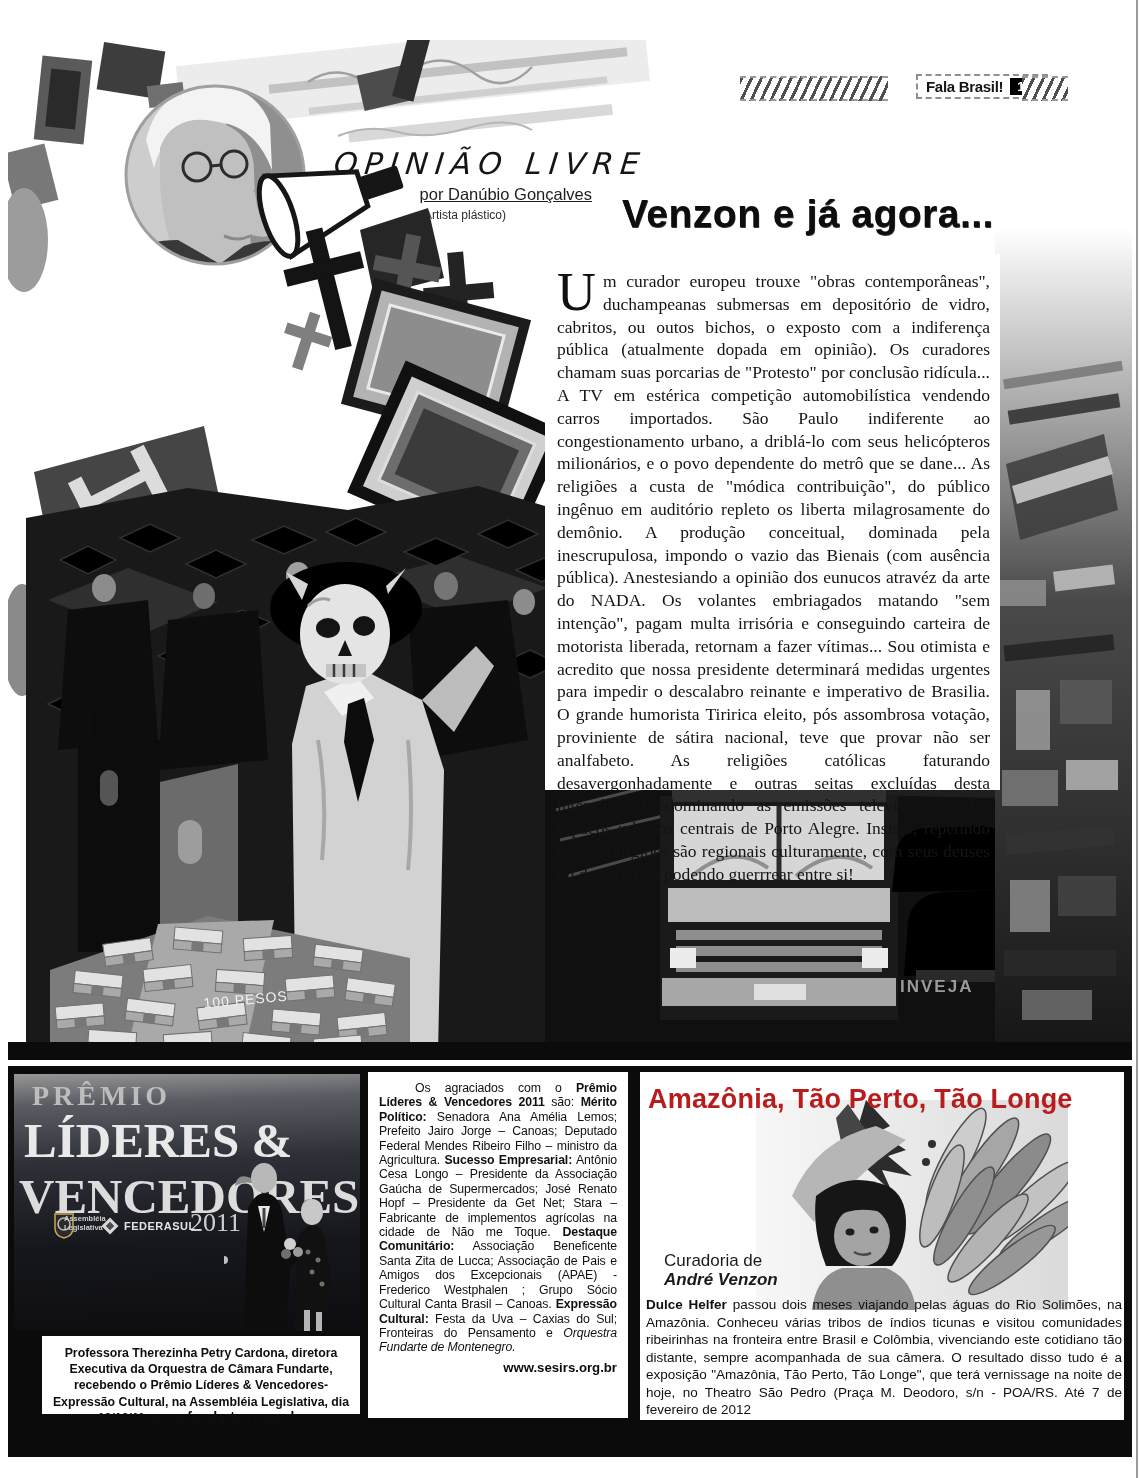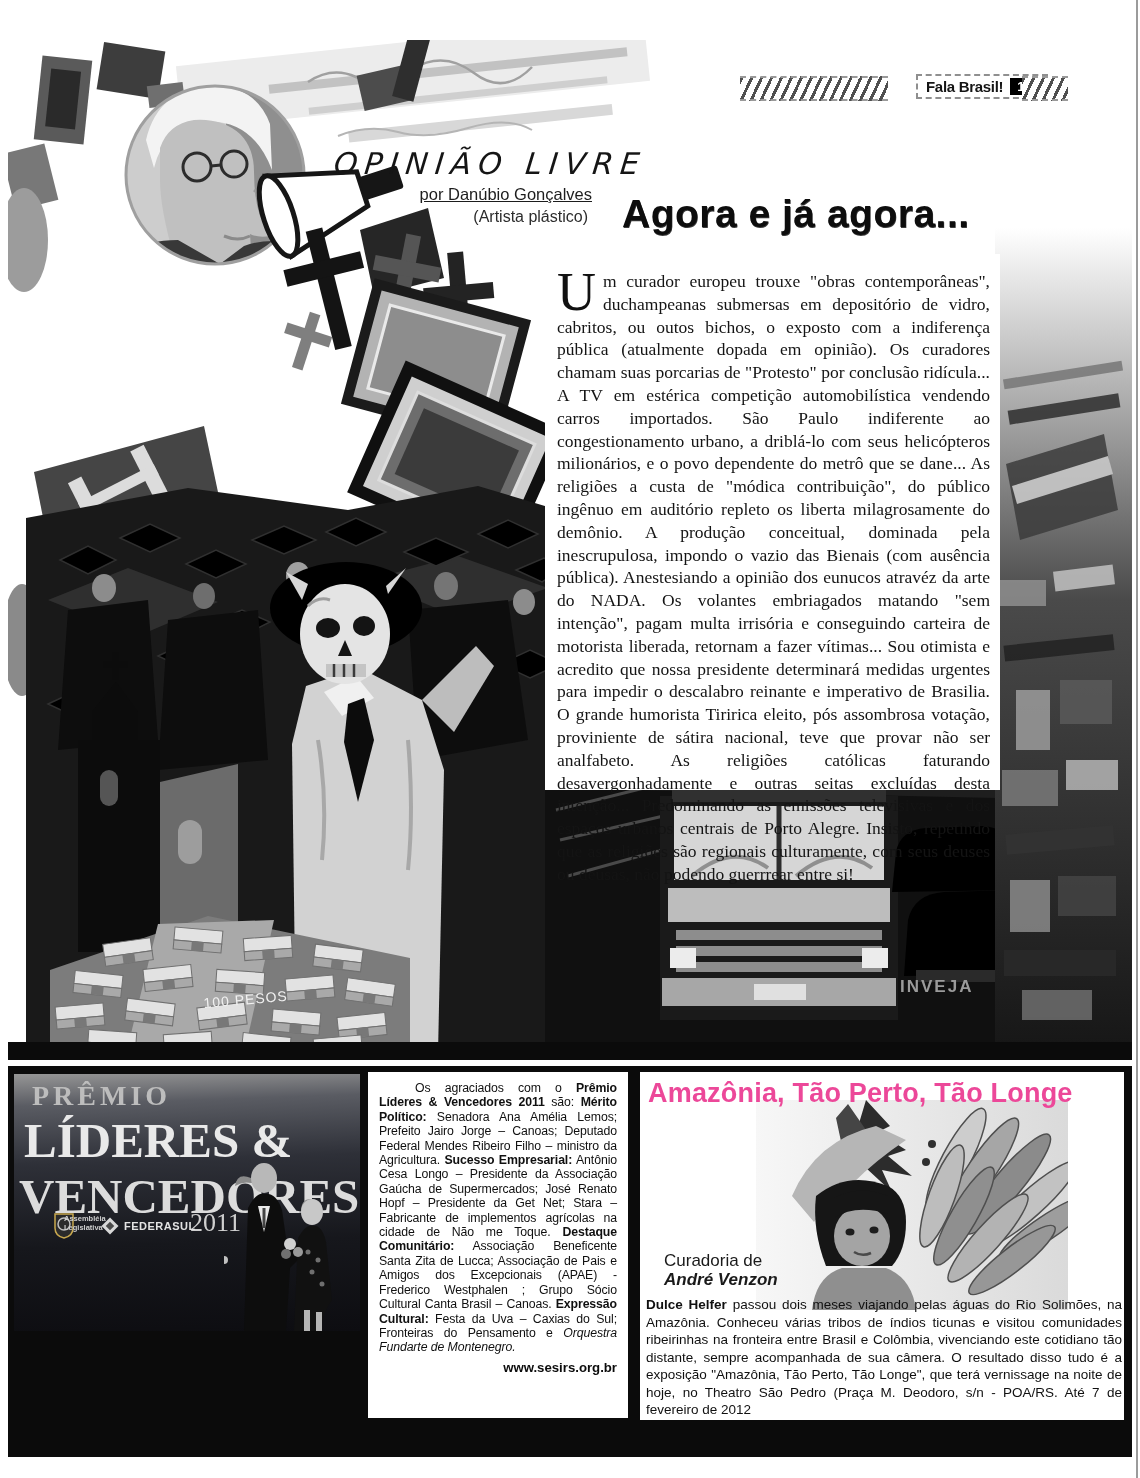--- a/index.html
+++ b/index.html
@@ -13,21 +13,21 @@
   .badge{display:flex;align-items:flex-start;gap:7px;padding:2px 8px;background:#fff;
          border:2px dashed #8f8f8f;}
   .badge-label{font-weight:bold;font-size:15px;letter-spacing:-0.3px;color:#141414;white-space:nowrap;}
   .badge-num{background:#000;color:#fff;font-weight:bold;font-size:13px;padding:1px 7px;}
   .edge-line{width:2px;background:#9b9b9b;}
 
   
   .opiniao-title{font-family:"DejaVu Sans",sans-serif;font-style:italic;font-size:30px;
                  letter-spacing:7px;color:#151515;transform:skewX(-6deg);white-space:nowrap;}
   .byline{font-size:16.5px;color:#1d1d1d;text-align:right;text-decoration:underline;}
-  .byline-role{font-size:16px;color:#2c2c2c;text-align:right;}
+  .byline-role{font-size:12px;color:#2c2c2c;text-align:left;}
   .headline{font-size:39px;font-weight:800;letter-spacing:0.5px;color:#0d0d0d;white-space:nowrap;
             text-shadow:0.5px 0.5px 0 #3b3b3b;}
 
   
   .article{background:#fff;padding:16px 10px 0 12px;}
   .article p{margin:0;font-family:"Liberation Serif",serif;font-size:17.5px;line-height:22.8px;
              text-align:justify;color:#141414;}
   .dropcap{float:left;font-family:"Liberation Serif",serif;font-size:54px;line-height:41px;
            padding:2px 7px 0 0;color:#111;}
 
@@ -44,21 +44,21 @@
 
   .caption-box{background:#fff;text-align:center;font-weight:bold;font-size:12.3px;
                line-height:16.2px;color:#0e0e0e;padding:9px 10px 0;}
   .caption-link{font-size:13.8px;}
 
   .mid-box{background:#fff;padding:9px 11px 0;}
   .mid-par{font-size:12.3px;line-height:14.4px;text-align:justify;color:#101010;text-indent:36px;letter-spacing:-0.1px;}
   .mid-site{text-align:right;font-weight:bold;font-size:13.2px;margin-top:5px;color:#0c0c0c;}
 
   .amz-box{background:#fff;}
-  .amz-title{font-size:27px;font-weight:bold;letter-spacing:0.2px;color:#ec4899;white-space:nowrap;}
+  .amz-title{font-size:27px;font-weight:bold;letter-spacing:0.2px;color:#b91c1c;white-space:nowrap;margin-top:6px;}
   .amz-intro{font-size:18.5px;line-height:23.5px;color:#121212;}
   .amz-cur{font-size:17px;line-height:18.5px;color:#1a1a1a;}
   .amz-cur b{font-style:italic;}
   .amz-body{font-size:13.5px;line-height:17.5px;text-align:justify;color:#101010;}
 </style>
 </head>
 <body>
 
 <div class="page">
 
@@ -321,21 +321,21 @@
     <span class="badge-label">Fala Brasil!</span>
     <span class="badge-num">11</span>
   </div>
   <div class="abs hatch" style="left:1022px;top:76px;width:46px"></div>
   <div class="abs edge-line" style="left:1136px;top:0;height:1478px"></div>
 
   <div class="abs opiniao-title" style="left:334px;top:146px">OPINIÃO LIVRE</div>
   <div class="abs byline" style="left:370px;top:185px;width:222px">por Danúbio Gonçalves</div>
   <div class="abs byline-role" style="left:420px;top:208px;width:168px">(Artista plástico)</div>
 
-  <div class="abs headline" style="left:622px;top:192px">Agora e já agora...</div>
+  <div class="abs headline" style="left:622px;top:192px">Venzon e já agora...</div>
 
   <div class="abs article" style="left:545px;top:254px;width:455px;height:536px;box-sizing:border-box">
     <p><span class="dropcap">U</span><span>m curador europeu trouxe "obras contemporâneas", duchampeanas submersas em depositório de vidro, cabritos, ou outos bichos, o exposto com a indiferença pública (atualmente dopada em opinião). Os curadores chamam suas porcarias de "Protesto" por conclusão ridícula... A TV em estérica competição automobilística vendendo carros importados. São Paulo indiferente ao congestionamento urbano, a driblá-lo com seus helicópteros milionários, e o povo dependente do metrô que se dane... As religiões a custa de "módica contribuição", do público ingênuo em auditório repleto os liberta milagrosamente do demônio. A produção conceitual, dominada pela inescrupulosa, impondo o vazio das Bienais (com ausência pública). Anestesiando a opinião dos eunucos atravéz da arte do NADA. Os volantes embriagados matando "sem intenção", pagam multa irrisória e conseguindo carteira de motorista liberada, retornam a fazer vítimas... Sou otimista e acredito que nossa presidente determinará medidas urgentes para impedir o descalabro reinante e imperativo de Brasilia. O grande humorista Tiririca eleito, pós assombrosa votação, proviniente de sátira nacional, teve que provar não ser analfabeto. As religiões católicas faturando desavergonhadamente e outras seitas excluídas desta intenção... Predominando as emissões televisivas e dos espaços urbanos centrais de Porto Alegre. Insisto, repetindo que as religiões são regionais culturamente, com seus deuses ou deusas, não podendo guerrrear entre si!</span></p>
   </div>
 
   <div class="abs bottom-panel" style="left:8px;top:1066px;width:1124px;height:391px"></div>
 
   <div class="abs photo-box" style="left:14px;top:1074px;width:346px;height:257px"></div>
   <div class="abs pserif pw-premio" style="left:32px;top:1080px">PRÊMIO</div>
   <div class="abs pserif pw-lideres" style="left:24px;top:1112px">LÍDERES &amp;</div>
@@ -368,20 +368,24 @@
     <circle cx="88" cy="112" r="2.5" fill="#6f6f6f"></circle>
       <circle cx="98" cy="124" r="2.5" fill="#6f6f6f"></circle>
     <circle cx="66" cy="84" r="6" fill="#d0d0d0"></circle>
       <circle cx="74" cy="92" r="5" fill="#9a9a9a"></circle>
     <circle cx="62" cy="94" r="5" fill="#707070"></circle>
       <circle cx="70,0" cy="100" r="4" fill="#c0c0c0"></circle>
     <rect x="80" y="150" width="6" height="21" fill="#b5b5b5"></rect>
     <rect x="92" y="152" width="6" height="19" fill="#b5b5b5"></rect>
   </svg>
 
+  <div class="abs caption-box" style="left:42px;top:1336px;width:318px;height:78px;box-sizing:border-box">
+    <span>Professora Therezinha Petry Cardona, diretora Executiva da Orquestra de Câmara Fundarte, recebendo o Prêmio Líderes &amp; Vencedores-Expressão Cultural, na Assembléia Legislativa, dia 13/12/11.</span>
+    <span class="caption-link">www.fundarte.rs.gov.br</span>
+  </div>
 
   <div class="abs mid-box" style="left:368px;top:1072px;width:260px;height:346px;box-sizing:border-box">
     <div class="mid-par"><span>Os agraciados com o </span><span style="font-weight: bold;">Prêmio Líderes &amp; Vencedores 2011</span><span> são: </span><span style="font-weight: bold;">Mérito Político:</span><span> Senadora Ana Amélia Lemos; Prefeito Jairo Jorge – Canoas; Deputado Federal Mendes Ribeiro Filho – ministro da Agricultura. </span><span style="font-weight: bold;">Sucesso Empresarial:</span><span> Antônio Cesa Longo – Presidente da Associação Gaúcha de Supermercados; José Renato Hopf – Presidente da Get Net; Stara – Fabricante de implementos agrícolas na cidade de Não me Toque. </span><span style="font-weight: bold;">Destaque Comunitário:</span><span> Associação Beneficente Santa Zita de Lucca; Associação de Pais e Amigos dos Excepcionais (APAE) - Frederico Westphalen ; Grupo Sócio Cultural Canta Brasil – Canoas. </span><span style="font-weight: bold;">Expressão Cultural:</span><span> Festa da Uva – Caxias do Sul; Fronteiras do Pensamento e </span><span style="font-style: italic;">Orquestra Fundarte de Montenegro.</span></div>
     <div class="mid-site">www.sesirs.org.br</div>
   </div>
 
   <div class="abs amz-box" style="left:640px;top:1072px;width:484px;height:348px"></div>
 
   <svg class="abs" style="left:756px;top:1100px" width="312" height="210" viewBox="0 0 312 210">
     <defs>

